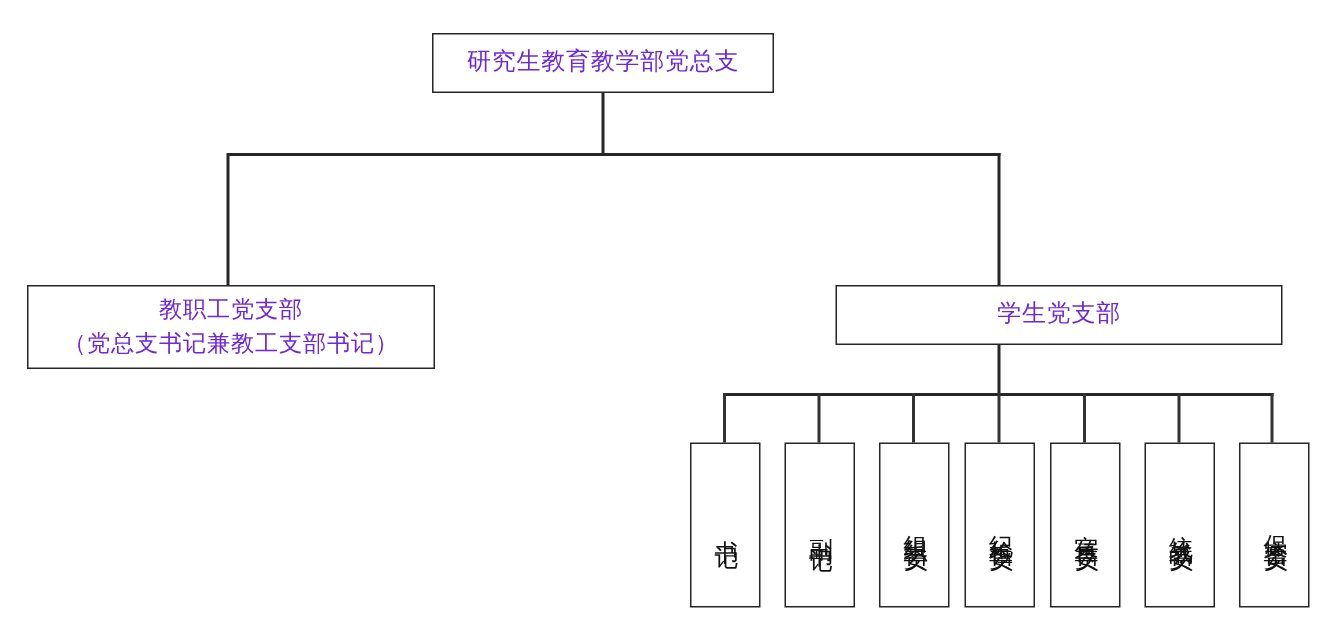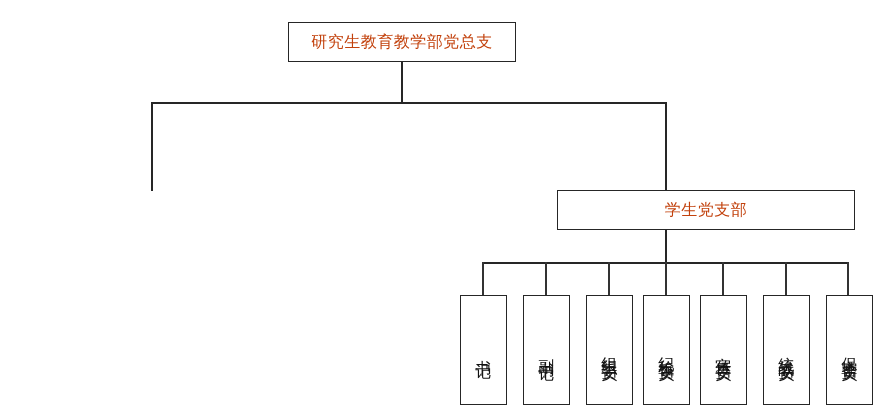--- a/index.html
+++ b/index.html
@@ -27,21 +27,21 @@
     display: flex;
     align-items: center;
     justify-content: center;
     text-align: center;
     z-index: 3;
   }
   .node-label {
     font-size: 16px;
     line-height: 1.45;
     letter-spacing: 0.5px;
-    color: #c2410c;
+    color: #6d28d9;
     white-space: pre-line;
   }
   
   #node-root {
     left: 288px;
     top: 22px;
     width: 228px;
     height: 40px;
   }
   #node-root .node-label { font-size: 16px; }
@@ -110,20 +110,24 @@
   <div class="conn conn-v conn-thin" style="left:608px; top:262px; width:2px; height:34px;"></div>
   <div class="conn conn-v conn-thin" style="left:665px; top:262px; width:2px; height:34px;"></div>
   <div class="conn conn-v conn-thin" style="left:722px; top:262px; width:2px; height:34px;"></div>
   <div class="conn conn-v conn-thin" style="left:785px; top:262px; width:2px; height:34px;"></div>
   <div class="conn conn-v conn-thin" style="left:847px; top:262px; width:2px; height:34px;"></div>
 
   <div class="node-box" id="node-root">
     <span class="node-label">研究生教育教学部党总支</span>
   </div>
 
+  <div class="node-box" id="node-faculty">
+    <span class="node-label">教职工党支部
+（党总支书记兼教工支部书记）</span>
+  </div>
 
   <div class="node-box" id="node-student">
     <span class="node-label">学生党支部</span>
   </div>
 
   <div class="leaf-box" style="left:460px;">
     <span class="leaf-label">书记</span>
   </div>
   <div class="leaf-box" style="left:523px;">
     <span class="leaf-label">副书记</span>

